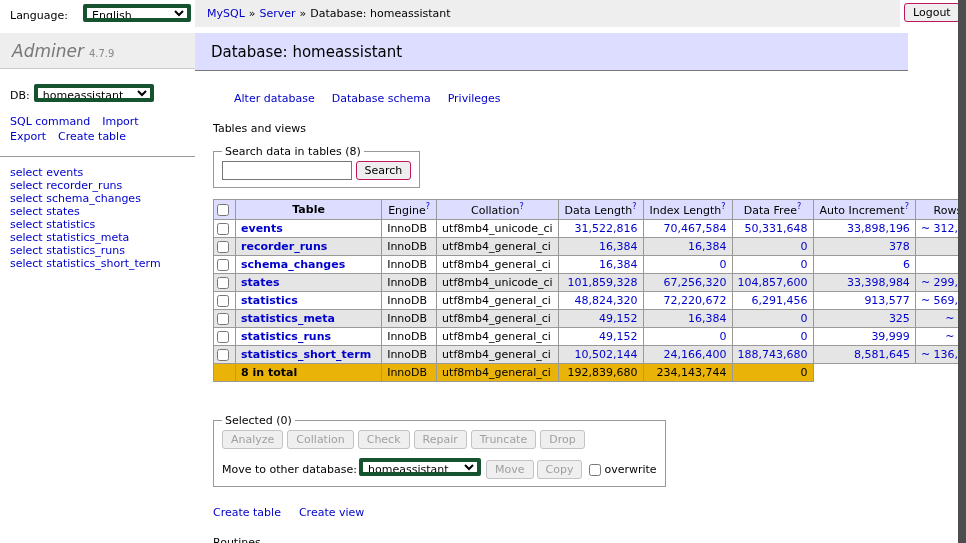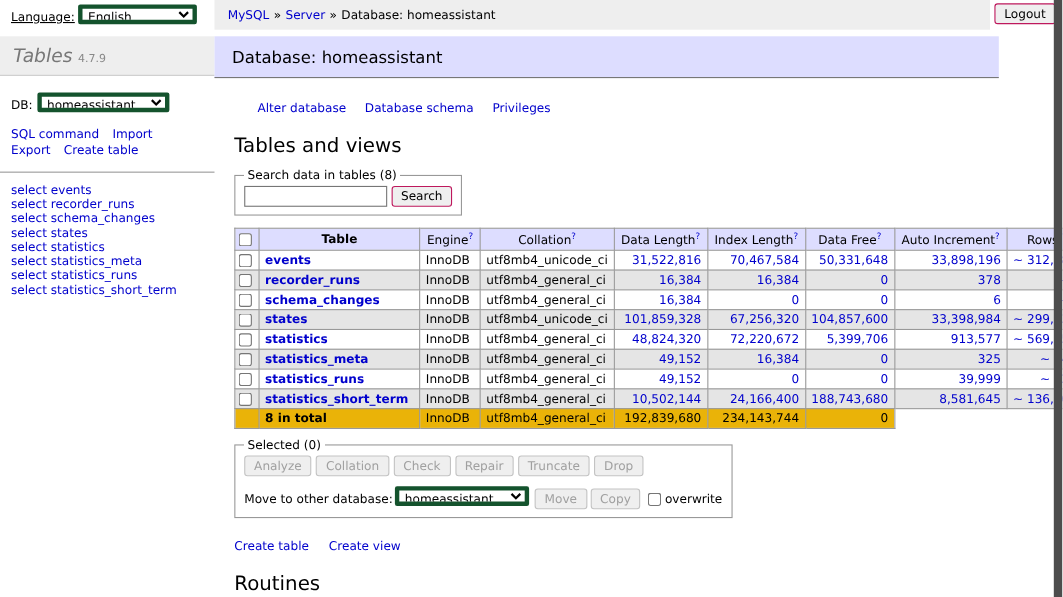--- a/index.html
+++ b/index.html
@@ -5,21 +5,21 @@
   * { box-sizing: border-box; }
   html, body { margin: 0; padding: 0; }
   body { font-family: "DejaVu Sans", "Liberation Sans", sans-serif; font-size: 11px; color: #000; background: #fff; }
   .viewport { position: relative; width: 966px; height: 543px; overflow: hidden; background: #fff; }
   a { color: #0000cc; text-decoration: none; cursor: pointer; }
 
   .scrollbar { position: absolute; right: 0; top: 0; width: 8px; height: 543px; background: #4d4d4d; z-index: 20; }
 
   .top-row { display: flex; height: 27px; align-items: stretch; }
   .lang-area { flex: none; width: 195px; padding: 4px 0 0 10px; }
-  .lang-area label { margin-right: 3px; text-decoration: underline; }
+  .lang-area label { margin-right: 15px; }
   select { font-family: inherit; font-size: 11px; height: 18px; border: 4px solid #14532d; background: #fff; border-radius: 2px; padding: 0 1px; }
   .lang-area select { width: 108px; }
   .breadcrumb-bar { flex: 1; background: #eee; padding: 7px 12px 0; white-space: nowrap; }
   .breadcrumb-bar .sep { margin: 0 4px; color: #000; }
   .logout-area { flex: none; width: 66px; background: #fff; padding: 3px 14px 0 4px; text-align: right; }
 
   button { font-family: inherit; font-size: 11px; background: #efefef; border: 1px solid #be185d; border-radius: 3px; padding: 2px 8px; color: #000; cursor: pointer; }
   button:disabled { color: #a0a0a0; border-color: #c3c3c3; cursor: default; }
 
   .page { display: flex; }
@@ -33,42 +33,42 @@
   .sidebar-actions div { line-height: 15px; }
   .sidebar-actions a { margin-right: 12px; }
   .table-links { padding: 9px 10px 0; }
   .table-links a { display: block; line-height: 13px; }
 
   .main { flex: 1; min-width: 0; padding-right: 58px; }
   .page-title { margin-top: 6px; background: #ddf; border-bottom: 1px solid #777; padding: 10px 16px 9px; font-size: 15px; font-weight: normal; }
   .content { padding-left: 18px; }
   .nav-links { margin-top: 21px; margin-left: 21px; }
   .nav-links a { margin-right: 17px; }
-  h3 { font-weight: normal; font-size: 18px; margin: 17px 0 10px; }
+  h3 { font-weight: normal; font-size: 11px; margin: 17px 0 10px; }
 
   fieldset { display: inline-block; border: 1px solid #999; margin: 0; padding: 3px 8px 7px; }
   legend { padding: 0 3px; }
   .search-input { width: 130px; height: 19px; border: 1px solid #767676; padding: 1px 4px; font-family: inherit; font-size: 11px; }
 
   table.data { border-collapse: collapse; margin-top: 11px; white-space: nowrap; }
   .data th, .data td { border: 1px solid #999; padding: 2px 5px; text-align: left; }
   .data thead th { background: #ddf; font-weight: normal; text-align: center; padding: 2px 6px; }
   .data thead th.c-name-h { font-weight: bold; }
   sup.help { font-size: 8px; color: #0000cc; }
   .data td.c-check, .data th.c-check { padding: 1px 3px; text-align: center; }
   .data td.c-num { text-align: right; }
   .data tr.odd td { background: #e5e5e5; }
   .data a.tname { font-weight: bold; }
   .data .c-name { padding-right: 10px; }
   .total-row td { background: #eab308; }
   .total-row .total-label { font-weight: bold; }
   .total-row td.c-num { color: #000; }
   .no-border { border: none !important; background: #fff !important; }
 
-  .selected-fieldset { margin-top: 8px; }
+  .selected-fieldset { margin-top: 32px; }
   .sel-buttons button { margin-right: 4px; }
   .move-row { margin-top: 9px; }
   .move-row select { width: 122px; margin: 0 2px; }
   .move-row button { margin-left: 3px; }
   .move-row .overwrite-wrap { margin-left: 7px; }
   input[type=checkbox] { width: 12px; height: 12px; vertical-align: middle; margin: 0 3px 0 0; }
 
   .footer-links { margin-top: 19px; }
   .footer-links a { margin-right: 18px; }
 </style>
@@ -87,21 +87,21 @@
       <a>MySQL</a><span class="sep">»</span><a>Server</a><span class="sep">»</span><span>Database: homeassistant</span>
     </div>
     <div class="logout-area">
       <button>Logout</button>
     </div>
   </div>
 
   <div class="page">
     <div class="sidebar">
       <div class="logo-block">
-        <span class="logo">Tables</span><span class="version">4.7.9</span>
+        <span class="logo">Adminer</span><span class="version">4.7.9</span>
       </div>
       <div class="db-row">
         <label>DB:</label><select><option>homeassistant</option></select>
       </div>
       <div class="sidebar-actions">
         <div>
           <a>SQL command</a><a>Import</a>
         </div>
         <div>
           <a>Export</a><a>Create table</a>
@@ -199,21 +199,21 @@
               <td class="c-num"><a>~ 299,833</a></td>
 
             </tr>
             <tr>
               <td class="c-check"><input type="checkbox" style=""></td>
               <td class="c-name"><a class="tname">statistics</a></td>
               <td>InnoDB</td>
               <td>utf8mb4_general_ci</td>
               <td class="c-num"><a>48,824,320</a></td>
               <td class="c-num"><a>72,220,672</a></td>
-              <td class="c-num"><a>5,399,706</a></td>
+              <td class="c-num"><a>6,291,456</a></td>
               <td class="c-num"><a>913,577</a></td>
               <td class="c-num"><a>~ 569,159</a></td>
 
             </tr>
             <tr class="odd">
               <td class="c-check"><input type="checkbox" style=""></td>
               <td class="c-name"><a class="tname">statistics_meta</a></td>
               <td>InnoDB</td>
               <td>utf8mb4_general_ci</td>
               <td class="c-num"><a>49,152</a></td>

